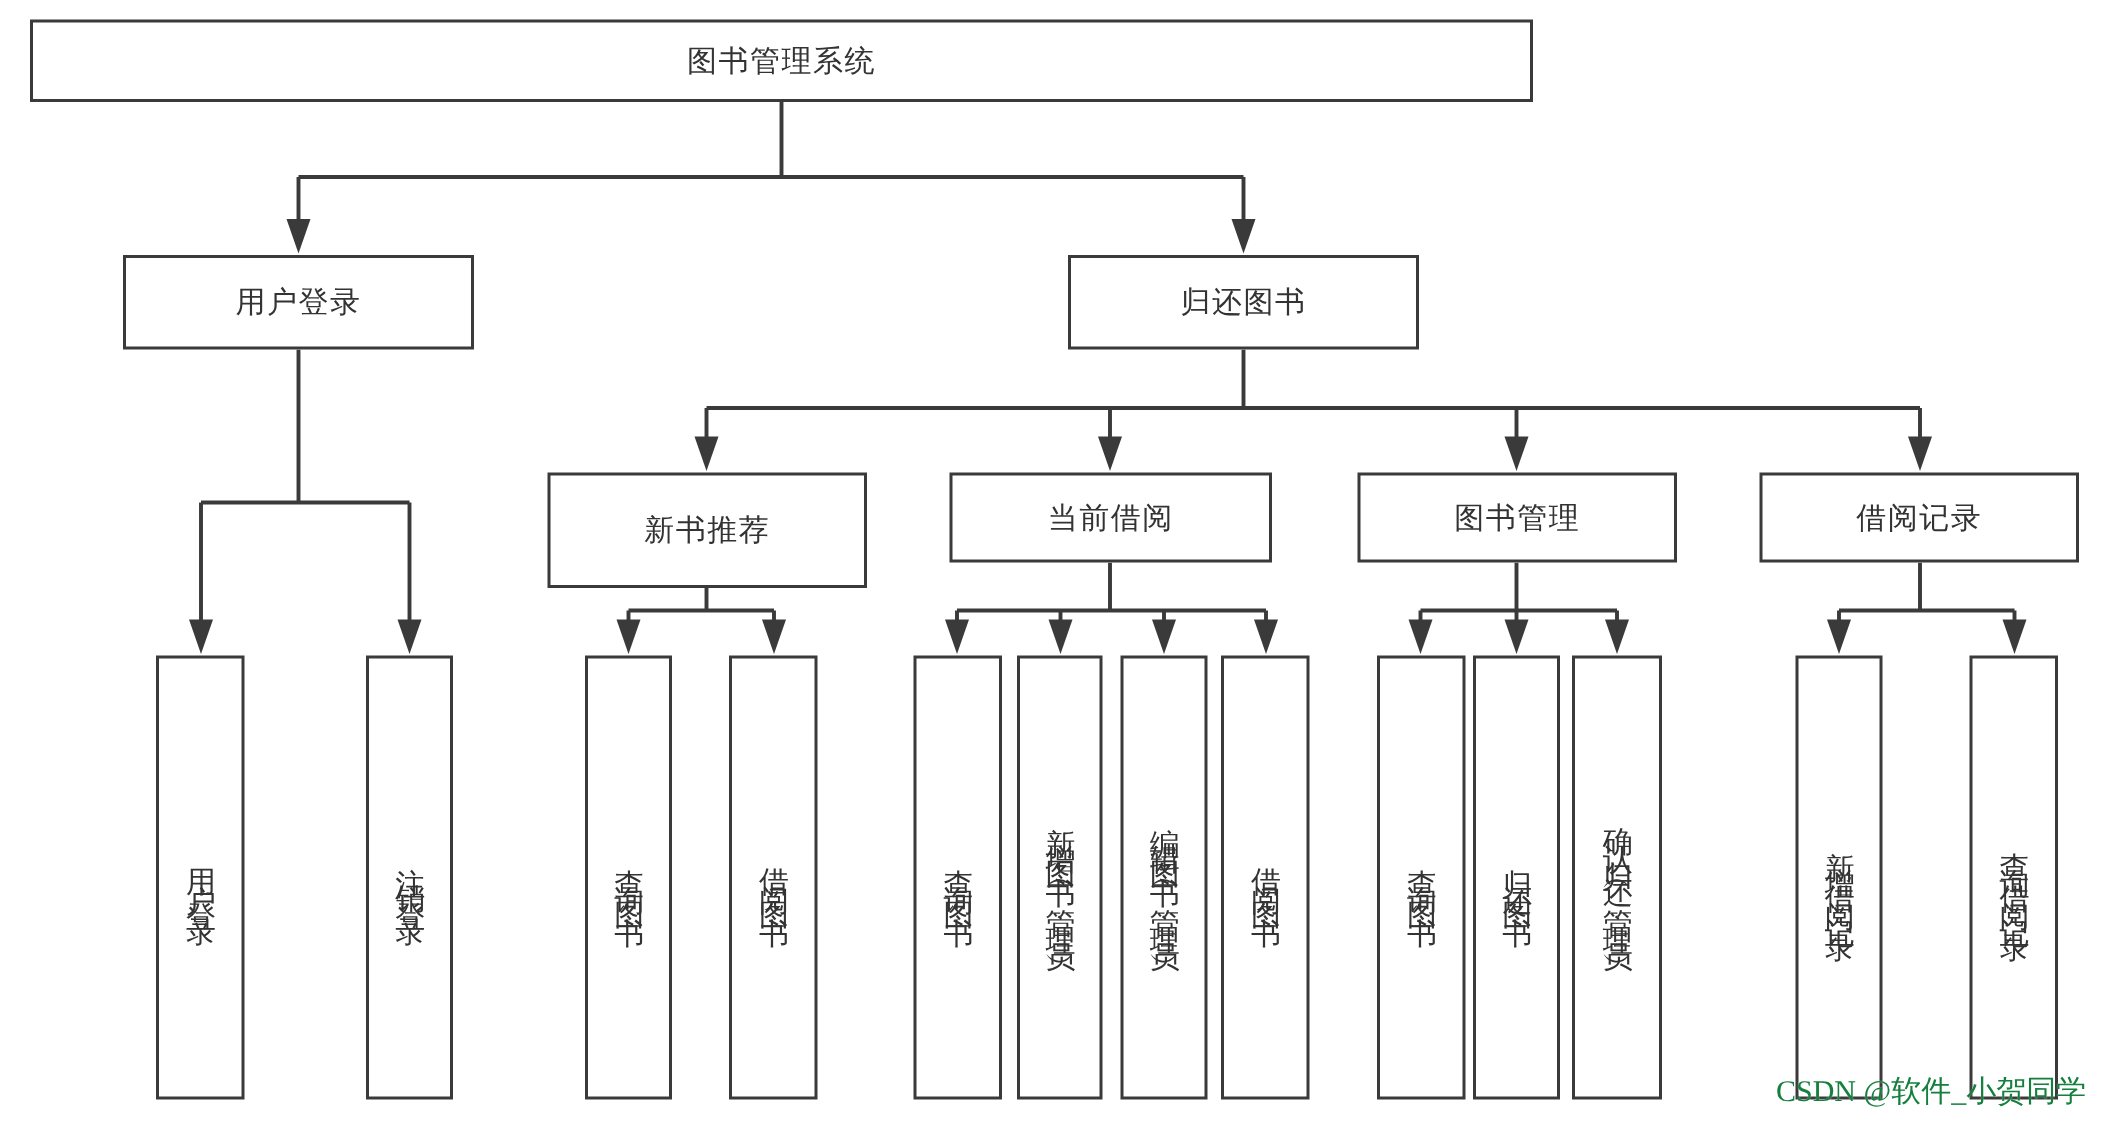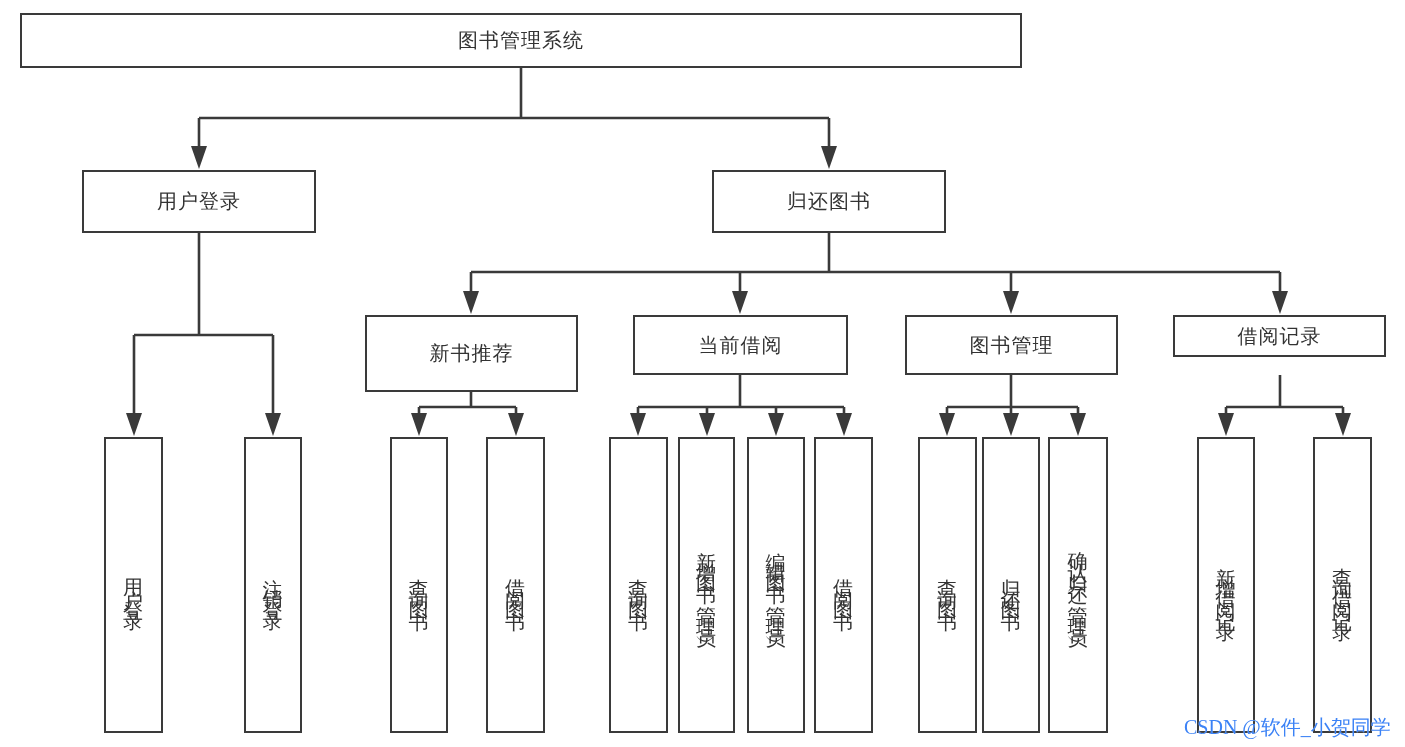--- a/index.html
+++ b/index.html
@@ -21,21 +21,21 @@
   }
   .hnode span{letter-spacing:1px;white-space:nowrap;}
   .vnode span{
     writing-mode:vertical-rl;
     text-orientation:mixed;
     letter-spacing:11px;
     line-height:1;
   }
   .watermark{
     position:absolute;left:1184px;top:714px;z-index:5;
-    font-size:20px;color:#3b82f6;white-space:nowrap;
+    font-size:20px;color:#15803d;white-space:nowrap;
     text-shadow:0 0 1px rgba(255,255,255,0.6);
   }
 </style>
 </head>
 <body>
 
 <div class="canvas">
 
   <svg class="connectors" width="1405" height="747" viewBox="0 0 1405 747">
     <g>
@@ -93,21 +93,21 @@
 
   <div class="node hnode" style="left:365px;top:315px;width:213px;height:77px">
     <span>新书推荐</span>
   </div>
   <div class="node hnode" style="left:633px;top:315px;width:215px;height:60px">
     <span>当前借阅</span>
   </div>
   <div class="node hnode" style="left:905px;top:315px;width:213px;height:60px">
     <span>图书管理</span>
   </div>
-  <div class="node hnode" style="left:1173px;top:315px;width:213px;height:42px">
+  <div class="node hnode" style="left:1173px;top:315px;width:213px;height:60px">
     <span>借阅记录</span>
   </div>
 
   <div class="node vnode" style="left:104px;top:437px;width:59px;height:296px">
     <span>用户登录</span>
   </div>
   <div class="node vnode" style="left:244px;top:437px;width:58px;height:296px">
     <span>注销登录</span>
   </div>
 

